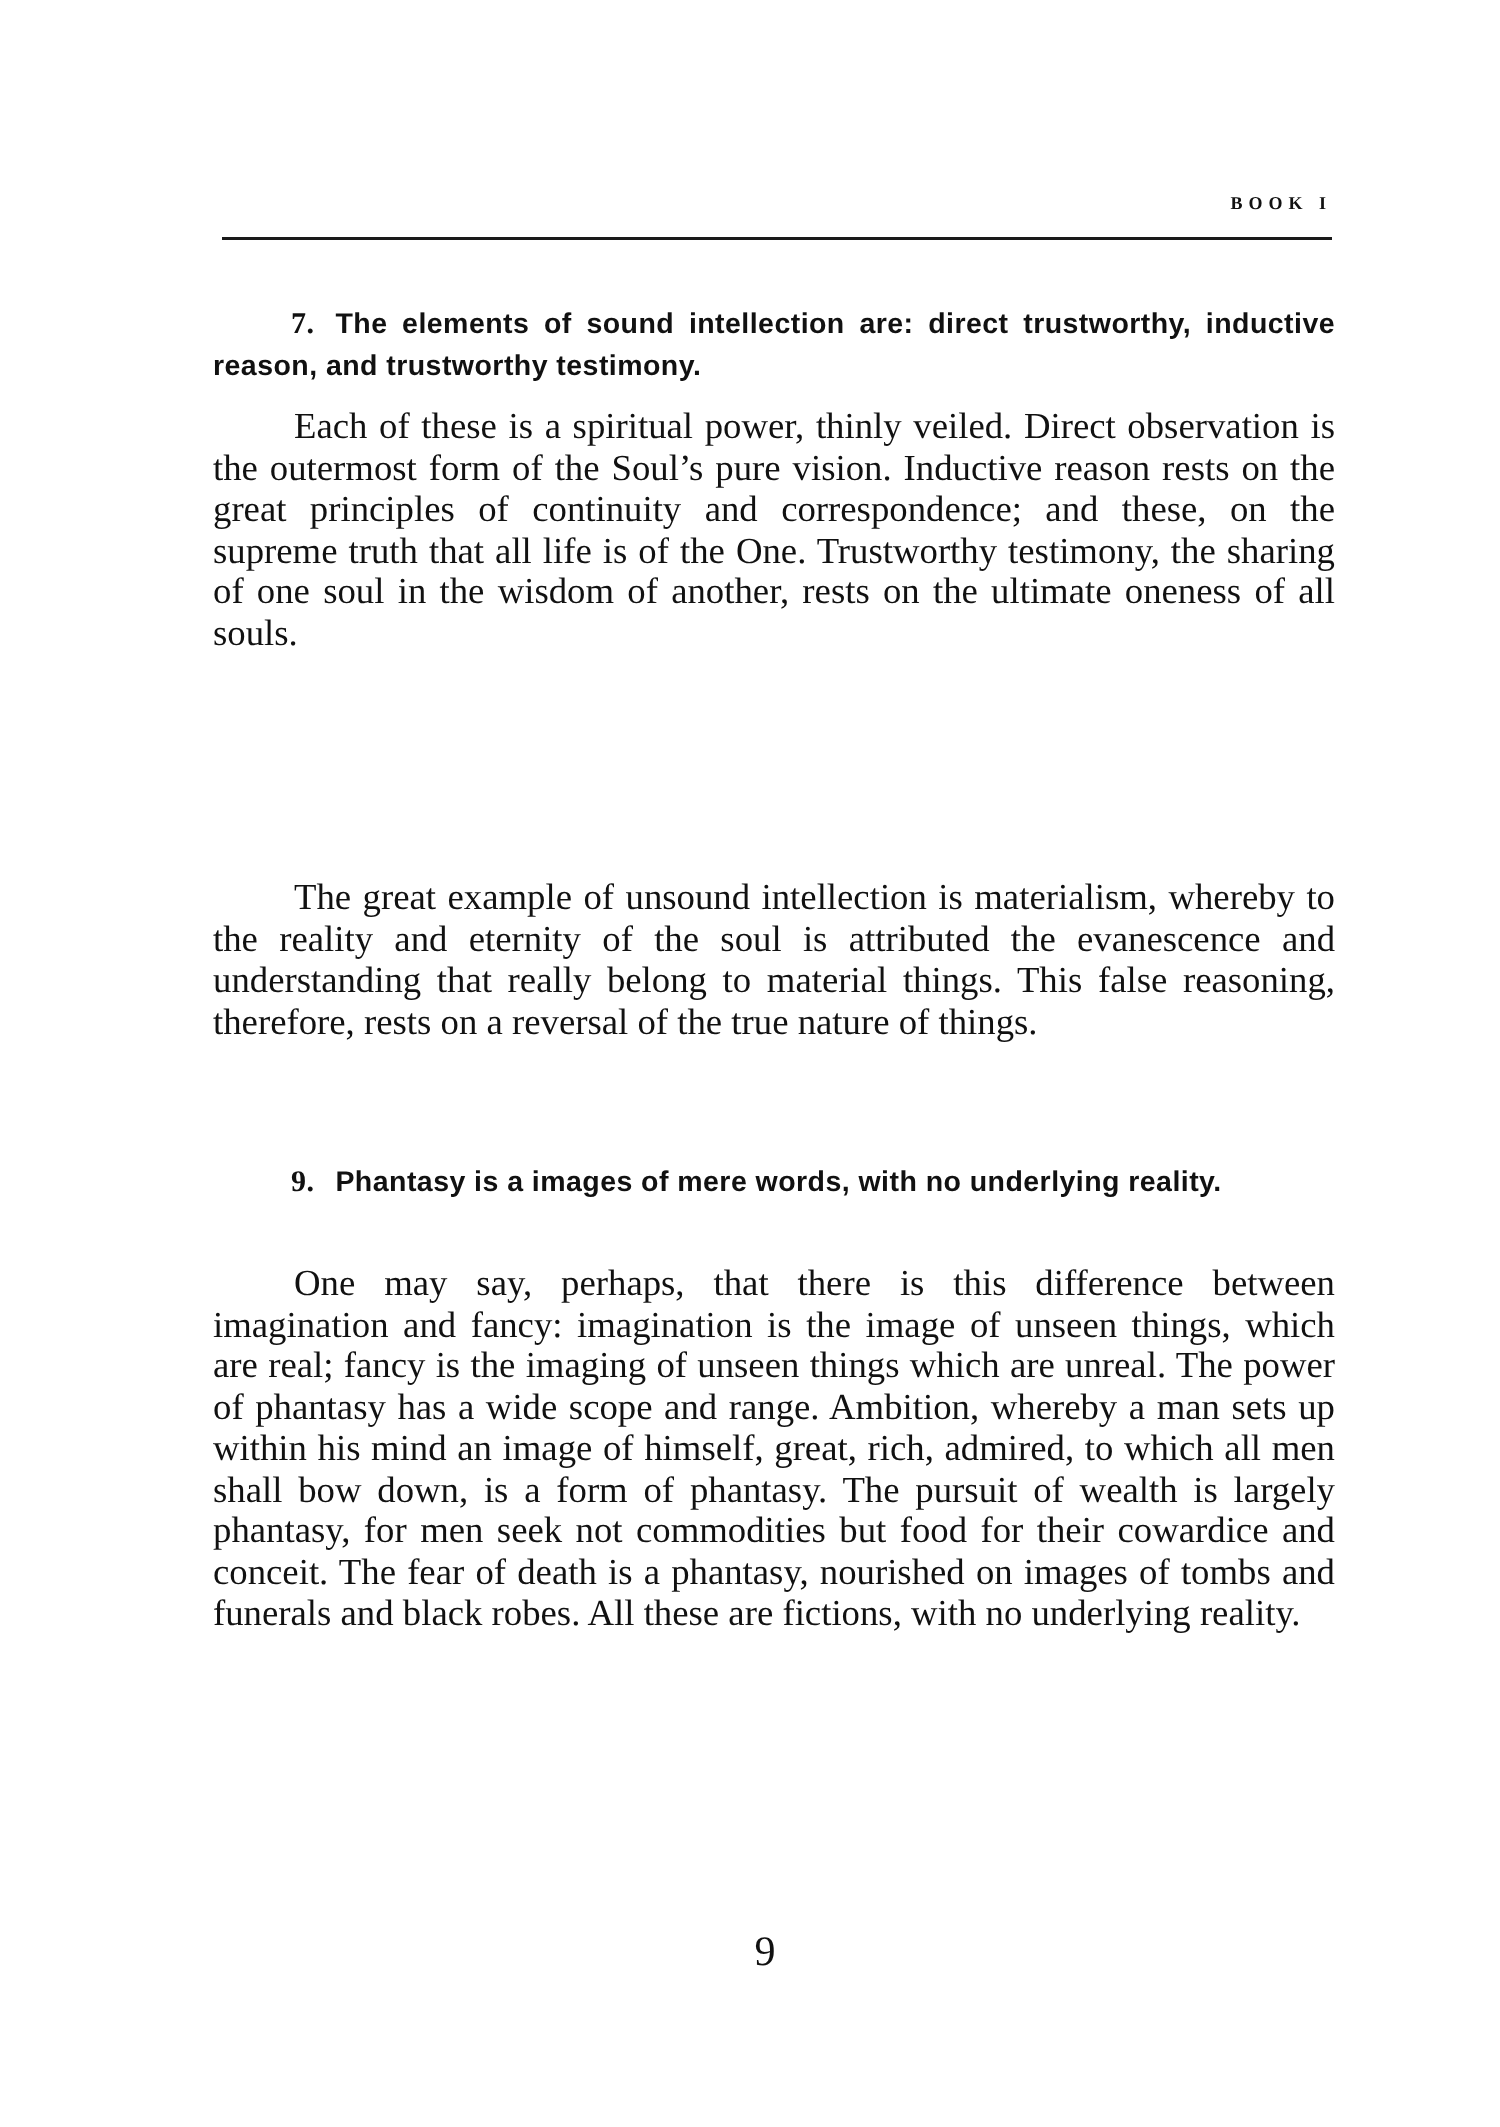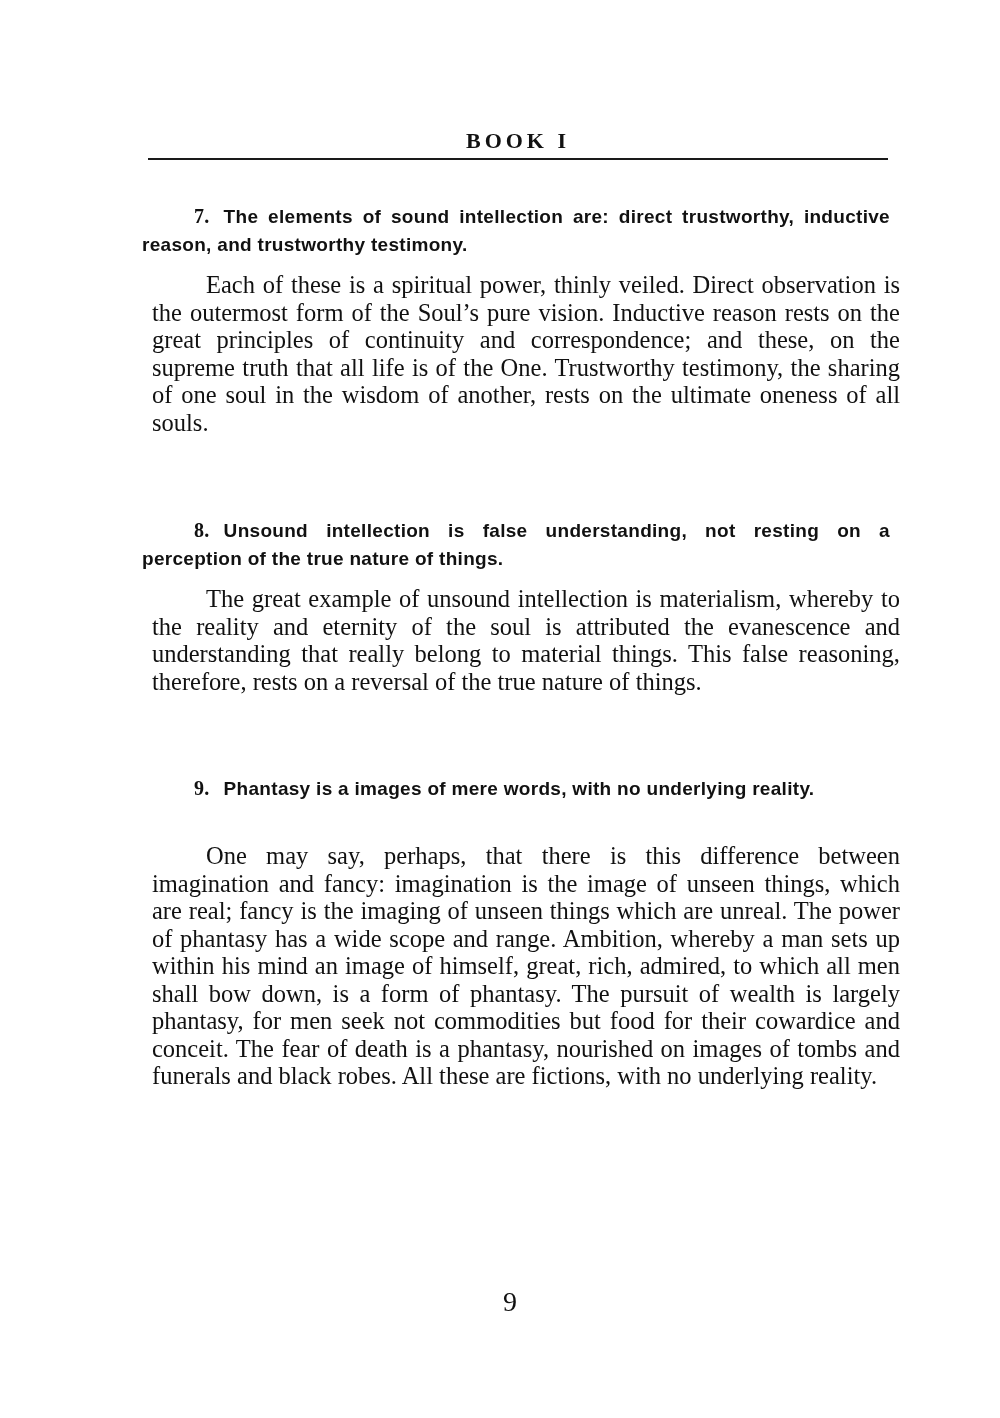--- a/index.html
+++ b/index.html
@@ -1,49 +1,48 @@
 <!DOCTYPE html>
 <html><head>
 <meta charset="utf-8">
 <style>
   html, body { margin: 0; padding: 0; background: #ffffff; }
   body { width: 1000px; height: 1418px; position: relative; overflow: hidden; color: #111; }
   .page { position: absolute; left: 0; top: 0; width: 1000px; height: 1418px; }
   .running-head {
-    position: absolute; left: 148px; top: 128px; width: 740px; text-align: center;
-    font-family: "Liberation Serif", serif; font-weight: bold; font-size: 22px; letter-spacing: 4px;
+    position: absolute; left: 148px; top: 128px; width: 740px; text-align: right;
+    font-family: "Liberation Serif", serif; font-weight: bold; font-size: 12px; letter-spacing: 4px;
   }
   .rule { position: absolute; left: 148px; top: 158px; width: 740px; height: 2px; background: #1a1a1a; }
   .heading {
     position: absolute; left: 142px; width: 748px;
     font-family: "Liberation Sans", sans-serif; font-weight: bold; font-size: 19px;
     line-height: 28px; text-align: justify; text-align-last: left; letter-spacing: 0.3px;
   }
   .heading .num { display: inline-block; margin-left: 52px; margin-right: 14px; font-family: "Liberation Serif", serif; font-size: 20px; }
   .para {
     position: absolute; left: 142px; width: 748px;
     font-family: "Liberation Serif", serif; font-size: 24.5px; line-height: 27.5px;
-    text-align: justify; text-align-last: left; margin-left: 10px;
+    text-align: justify; text-align-last: left;
   }
   .para .indent { display: inline-block; width: 54px; }
   .folio {
     position: absolute; left: 480px; top: 1286px; width: 60px; text-align: center;
     font-family: "Liberation Serif", serif; font-size: 28px;
   }
 </style>
 </head>
 <body>
 
 <div class="page">
   <div class="running-head">BOOK I</div>
   <div class="rule"></div>
 
   <div class="heading" style="top:202px;"><span class="num">7.</span><span>The elements of sound intellection are: direct trustworthy, inductive reason, and trustworthy testimony.</span></div>
   <div class="para" style="top:271px;"><span class="indent"></span><span>Each of these is a spiritual power, thinly veiled. Direct observation is the outermost form of the Soul’s pure vision. Inductive reason rests on the great principles of continuity and correspondence; and these, on the supreme truth that all life is of the One. Trustworthy testimony, the sharing of one soul in the wisdom of another, rests on the ultimate oneness of all souls.</span></div>
 
-  <div class="heading" style="top:516px;"><span class="num">8.</span><span>Unsound intellection is false understanding, not resting on a perception of the true nature of things.</span></div>
   <div class="para" style="top:585px;"><span class="indent"></span><span>The great example of unsound intellection is materialism, whereby to the reality and eternity of the soul is attributed the evanescence and understanding that really belong to material things. This false reasoning, therefore, rests on a reversal of the true nature of things.</span></div>
 
   <div class="heading" style="top:774px;"><span class="num">9.</span><span>Phantasy is a images of mere words, with no underlying reality.</span></div>
   <div class="para" style="top:842px;"><span class="indent"></span><span>One may say, perhaps, that there is this difference between imagination and fancy: imagination is the image of unseen things, which are real; fancy is the imaging of unseen things which are unreal. The power of phantasy has a wide scope and range. Ambition, whereby a man sets up within his mind an image of himself, great, rich, admired, to which all men shall bow down, is a form of phantasy. The pursuit of wealth is largely phantasy, for men seek not commodities but food for their cowardice and conceit. The fear of death is a phantasy, nourished on images of tombs and funerals and black robes. All these are fictions, with no underlying reality.</span></div>
 
   <div class="folio">9</div>
 </div>
 
 </body></html>

